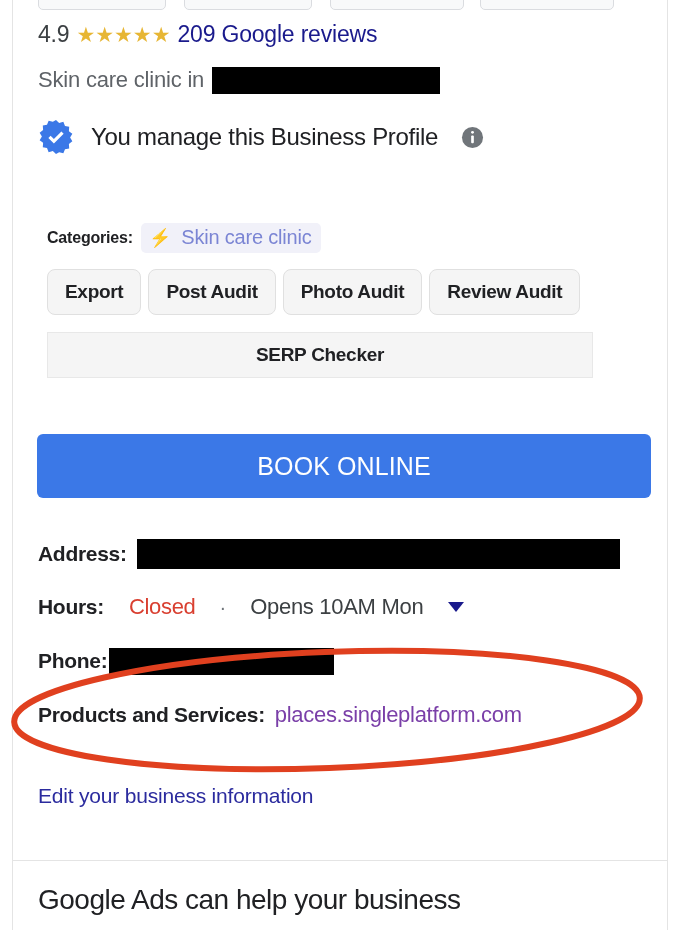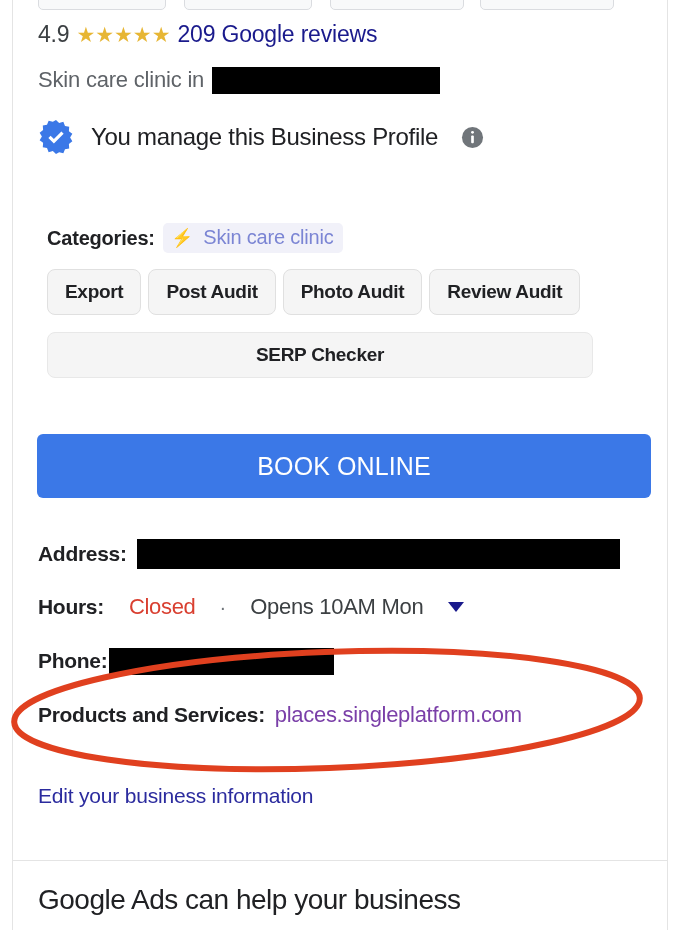--- a/index.html
+++ b/index.html
@@ -125,21 +125,21 @@
 
   
   .categories-row {
     position: absolute;
     left: 47px; top: 222px;
     display: flex;
     align-items: center;
     height: 32px;
   }
   .categories-label {
-    font-size: 20px;
+    font-size: 16px;
     font-weight: bold;
     color: #202124;
     letter-spacing: -0.2px;
   }
   .category-chip {
     display: inline-flex;
     align-items: center;
     gap: 9px;
     margin-left: 8px;
     padding: 3px 10px 4px 9px;
@@ -174,21 +174,21 @@
     letter-spacing: -0.3px;
     cursor: pointer;
   }
   .serp-btn {
     position: absolute;
     left: 47px; top: 332px;
     width: 546px;
     height: 46px;
     background: #f5f5f5;
     border: 1px solid #e8e8e8;
-    border-radius: 8px;
+    border-radius: 0;
     font-family: "Liberation Sans", sans-serif;
     font-size: 19px;
     font-weight: bold;
     color: #202124;
     letter-spacing: -0.3px;
     cursor: pointer;
   }
 
   
   .book-btn {

